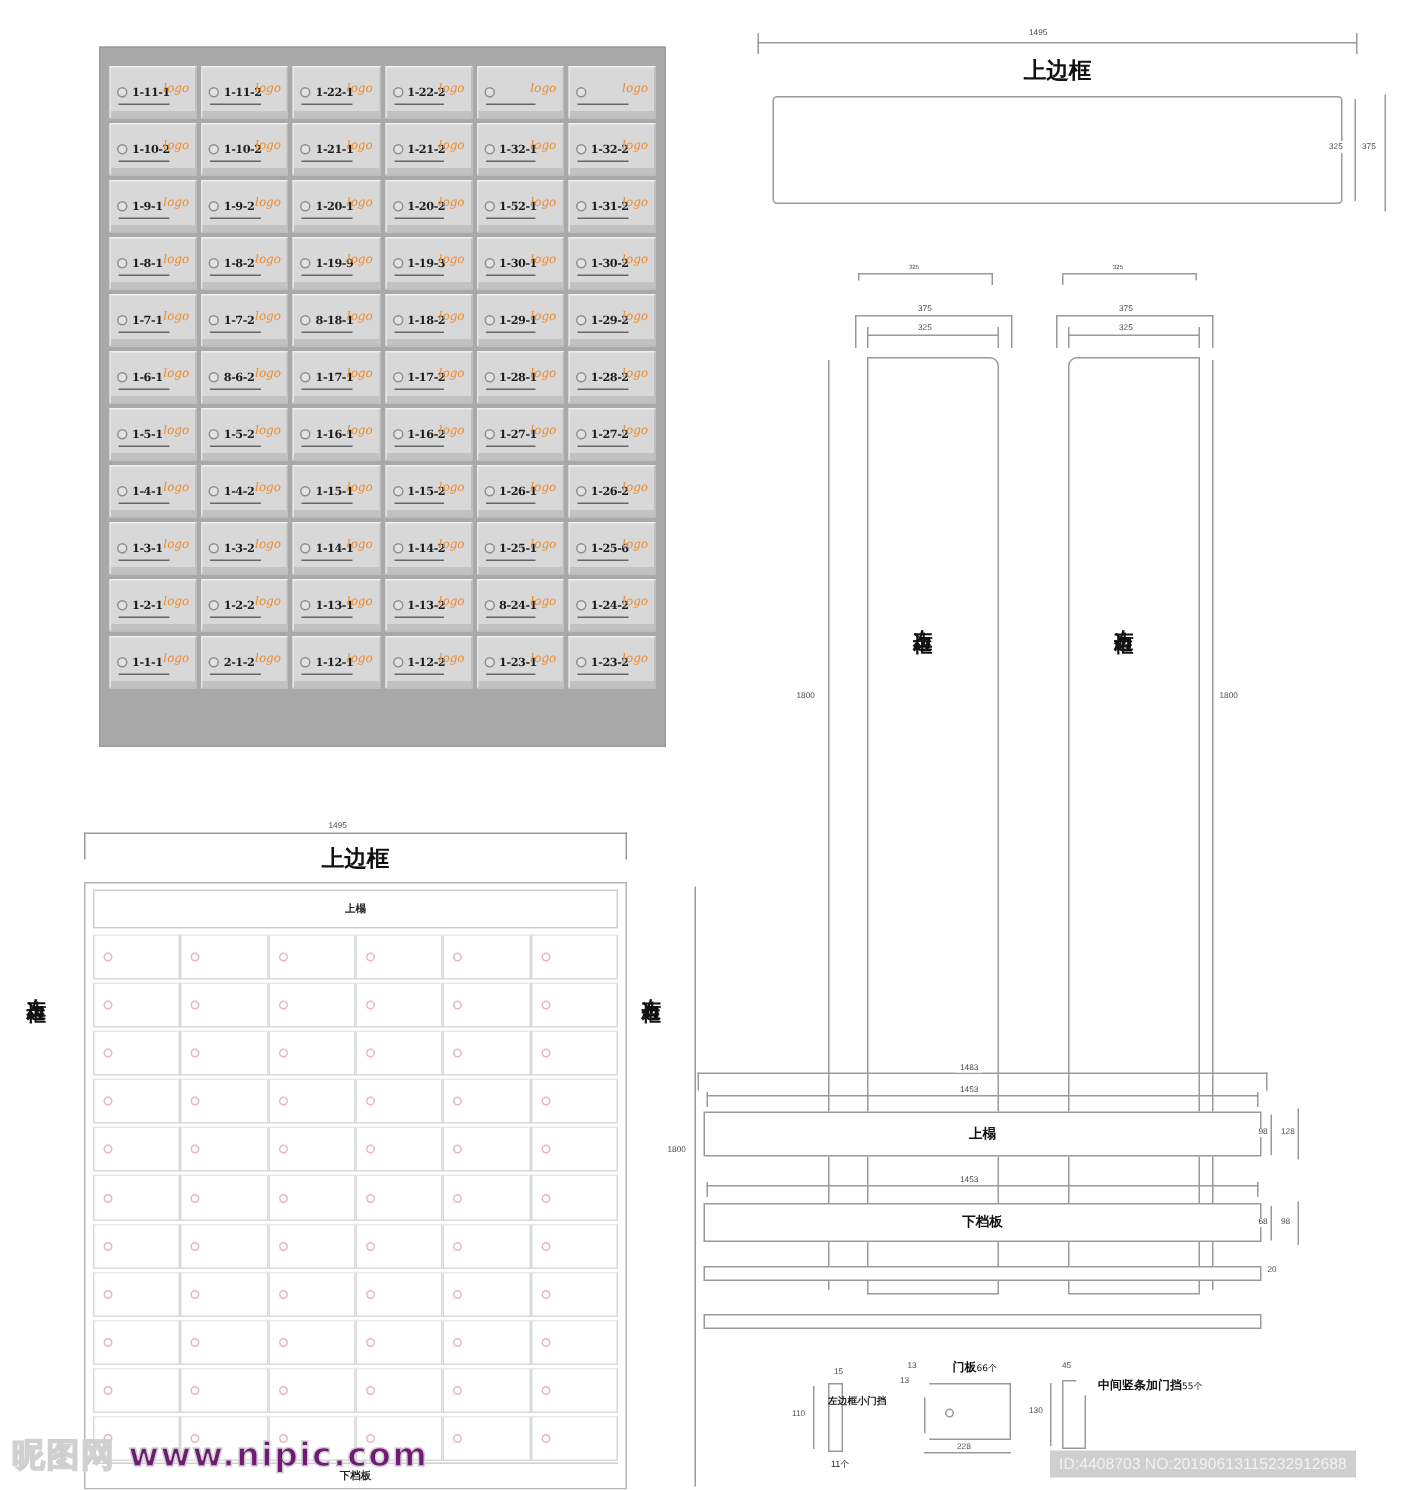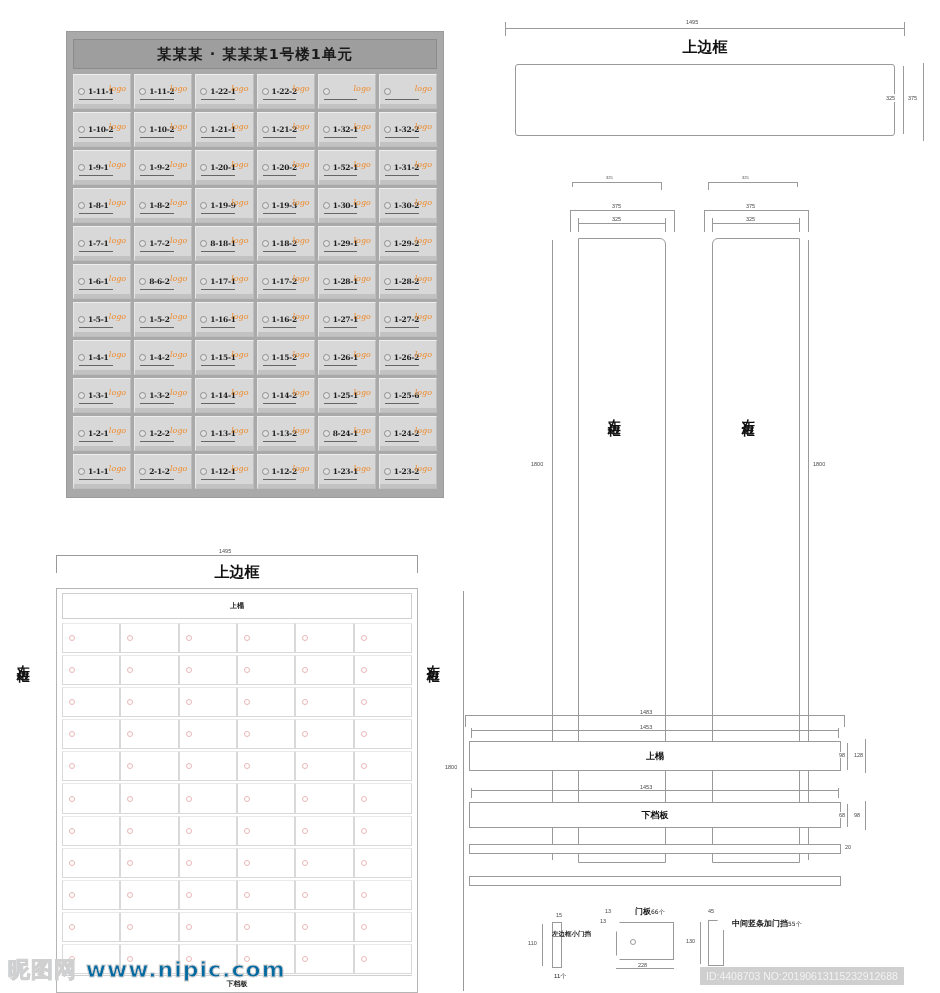--- a/index.html
+++ b/index.html
@@ -85,34 +85,33 @@
     flex:1;border:1px solid #d9d9d9;border-top:1px solid #eaeaea;
     box-sizing:border-box;position:relative;background:#fff;
   }
   .as-cell .pin{
     position:absolute;left:6px;top:50%;transform:translateY(-50%);
     width:4px;height:4px;border:1px solid #e9b7b7;border-radius:50%;
   }
 
   
   #wm-nipic{
-    left:8px;top:955px;font-size:22px;color:#0369a1;font-weight:bold;
+    left:8px;top:955px;font-size:22px;color:#701a75;font-weight:bold;
     font-family:"DejaVu Sans",sans-serif;letter-spacing:1px;
     -webkit-text-stroke:1px #d0d0d0;
   }
   #wm-id{
     left:700px;top:967px;background:#cfcfcf;color:#f2f2f2;
     font-size:10.5px;padding:3px 6px;font-family:"Liberation Sans",sans-serif;
   }
 </style>
 </head>
 <body>
 
 <div class="abs" id="mailbox-panel">
-  <div id="mailbox-header">某某某 ·  某某某1号楼1单元</div>
   <div id="mailbox-grid">
       <div class="mb-row">
         <div class="mb-cell">
           <span class="mb-lock"></span>
           <span class="mb-label">1-11-1</span>
           <span class="mb-logo">logo</span>
           <span class="mb-underline"></span>
         </div>
         <div class="mb-cell">
           <span class="mb-lock"></span>

